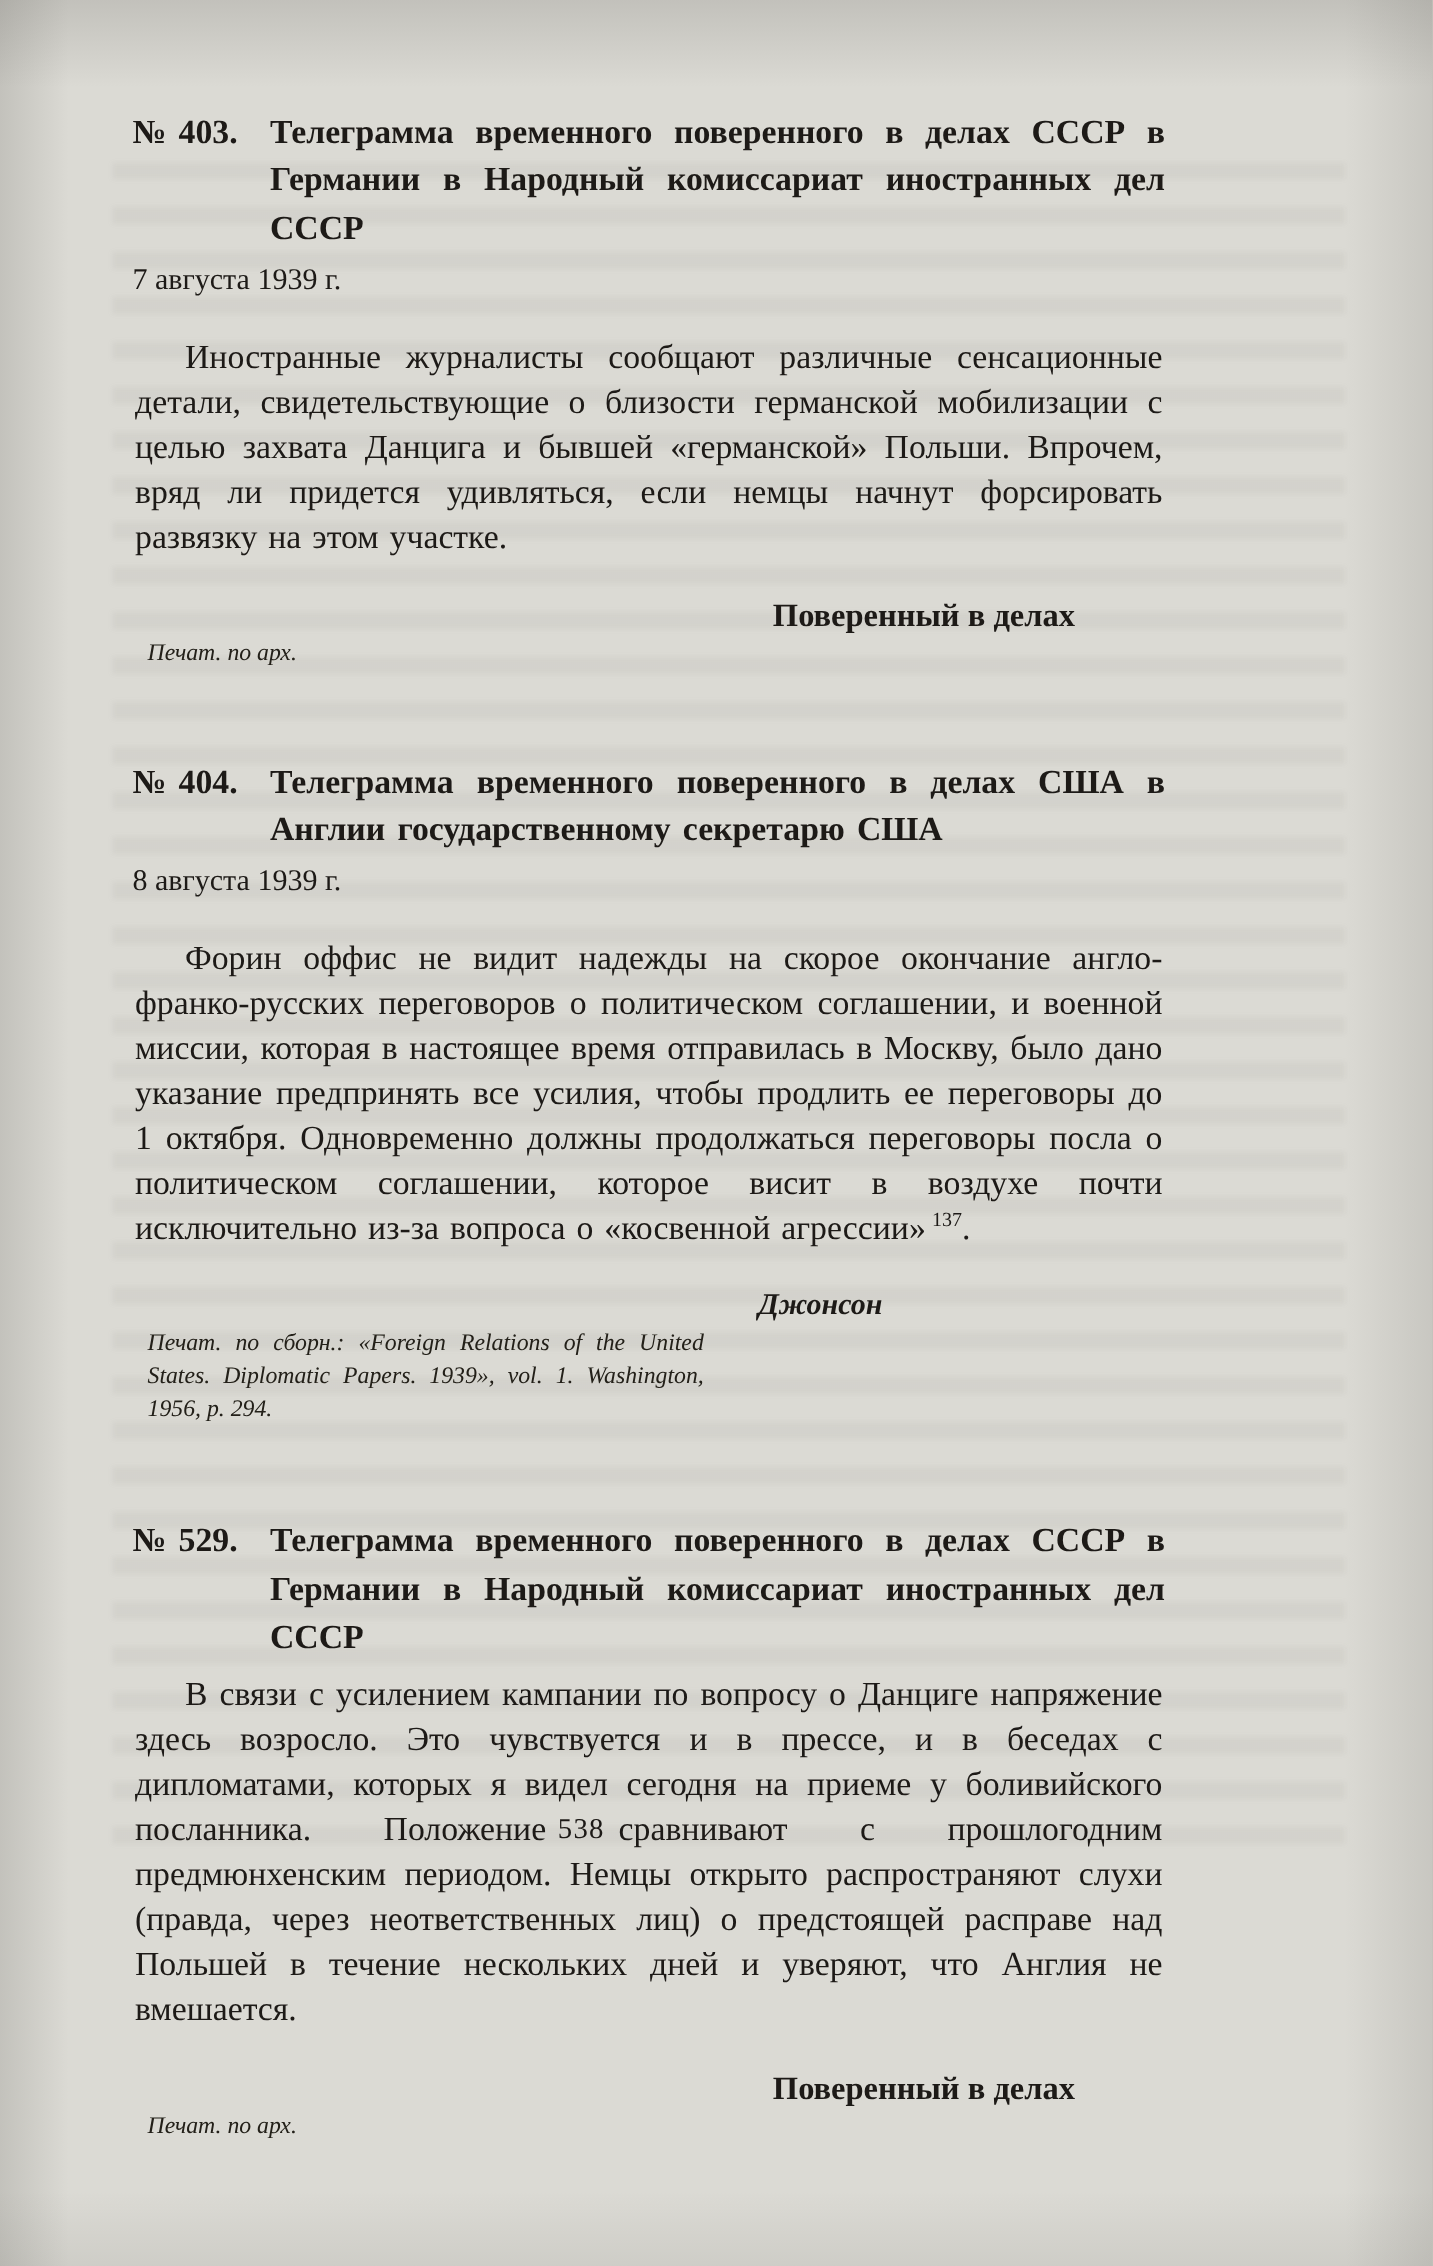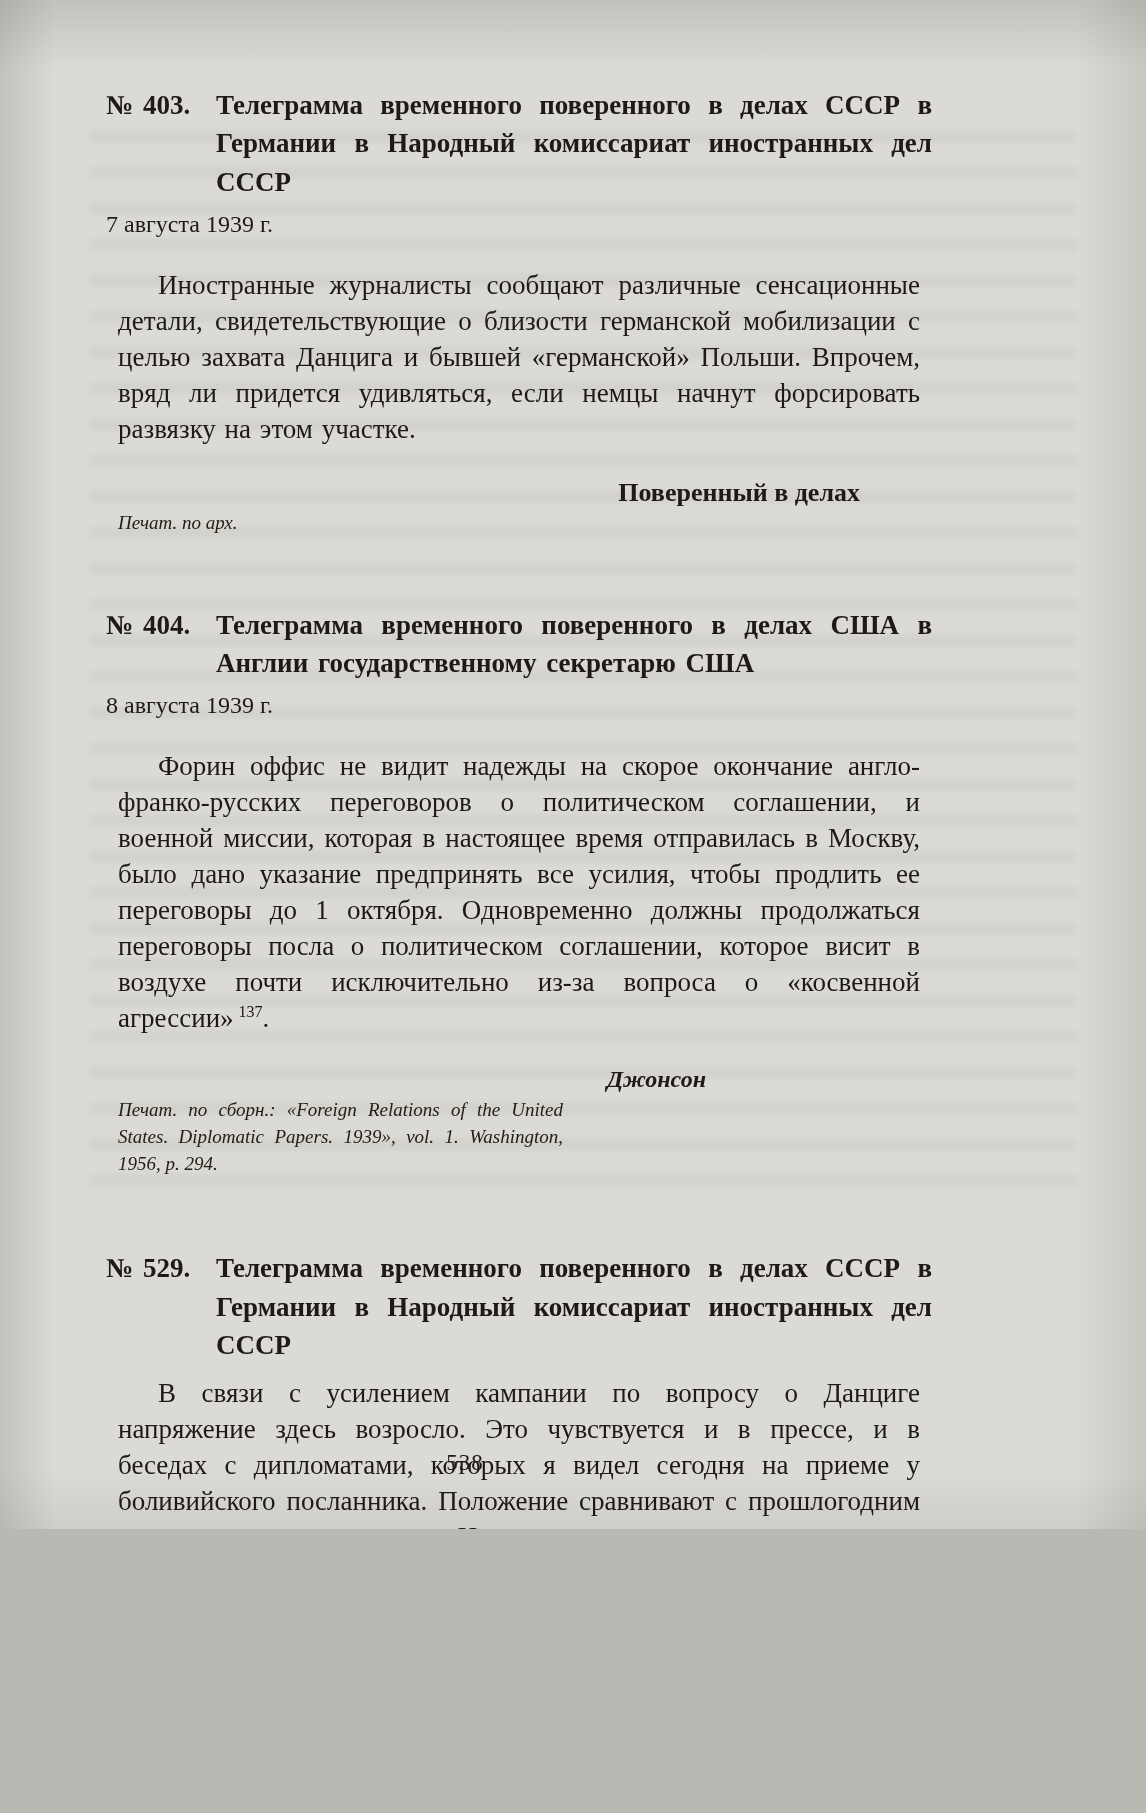--- a/index.html
+++ b/index.html
@@ -3,21 +3,21 @@
 <meta charset="utf-8">
 <style>
   html, body {
     margin: 0;
     padding: 0;
     background: #b9b8b2;
   }
   .scan {
     position: relative;
     width: 1146px;
-    height: 1529px;
+    height: 1813px;
     margin: 0 auto;
     background-color: #dbdad4;
     background-image:
       linear-gradient(180deg, rgba(95,93,88,0.20), rgba(0,0,0,0) 70px),
       linear-gradient(90deg, rgba(85,83,78,0.18), rgba(0,0,0,0) 55px),
       linear-gradient(270deg, rgba(85,83,78,0.14), rgba(0,0,0,0) 70px),
       linear-gradient(0deg, rgba(95,93,88,0.10), rgba(0,0,0,0) 60px);
     font-family: "Liberation Serif", "DejaVu Serif", serif;
     color: #1d1a17;
     overflow: hidden;
@@ -57,21 +57,21 @@
   .doc-title {
     flex: 1;
     text-align: justify;
   }
   .doc-date {
     margin: 6px 0 30px 0;
     text-align: left;
     font-size: 24px;
   }
   .doc-body {
-    margin: 12px;
+    margin: 2px;
     font-size: 27px;
     line-height: 1.33;
     text-align: justify;
     text-indent: 40px;
     word-spacing: 2px;
   }
   .doc-body sup.fn {
     font-size: 16px;
     margin-left: 5px;
   }

